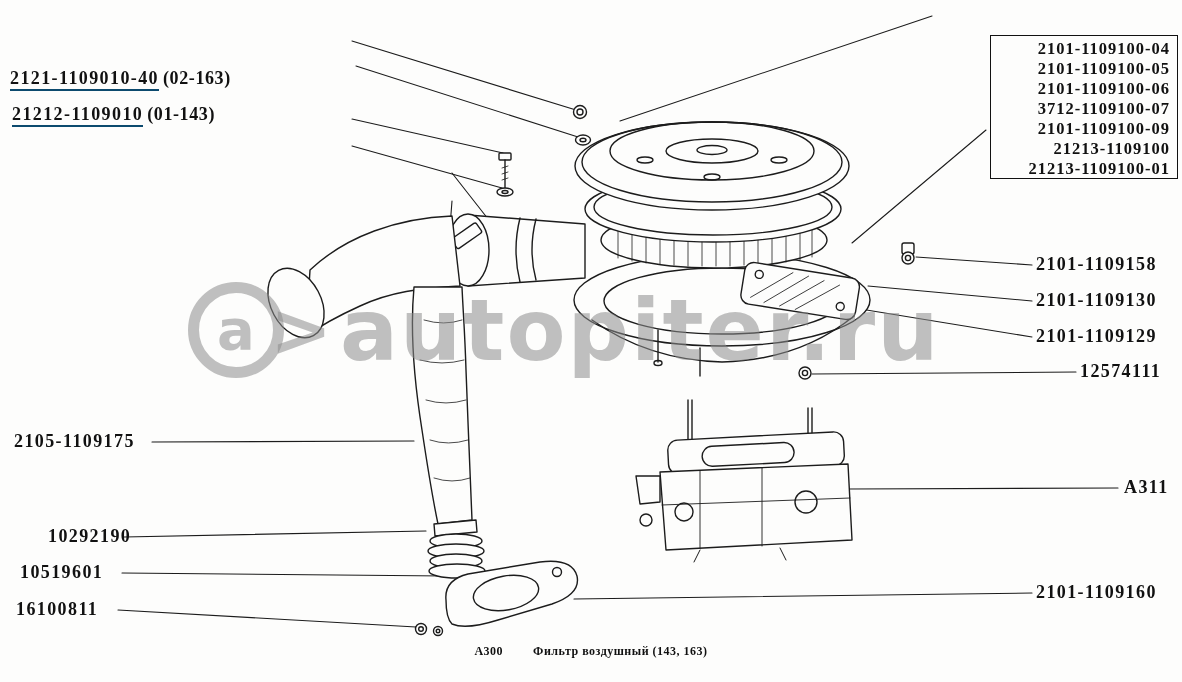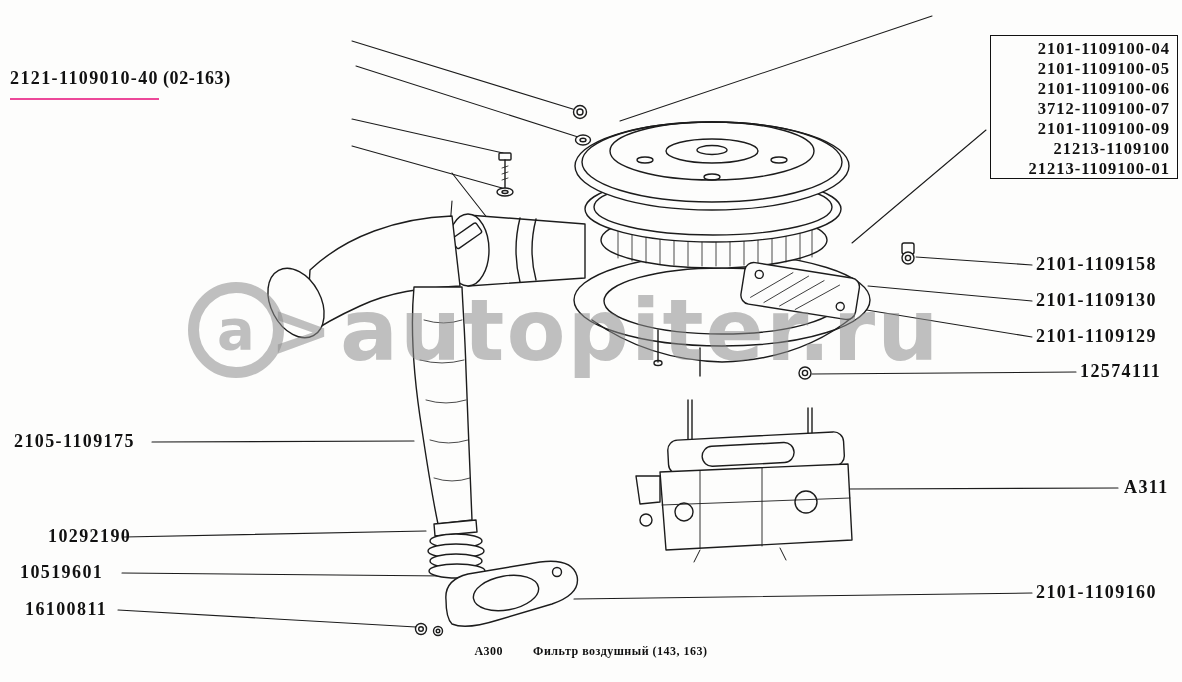--- a/index.html
+++ b/index.html
@@ -6,21 +6,21 @@
   .canvas{
     position:relative;width:1182px;height:682px;background:#fdfdfc;
     overflow:hidden;font-family:"Liberation Serif",serif;color:#111;
   }
   .canvas svg{position:absolute;left:0;top:0;z-index:1;}
   .lbl{
     position:absolute;z-index:10;white-space:nowrap;
     font-family:"Liberation Serif",serif;font-weight:700;
     font-size:18px;letter-spacing:1.4px;color:#111;
   }
-  .lbl .num-underline{border-bottom:2px solid #ec4899;padding-bottom:10px;}
+  .lbl .num-underline{border-bottom:2px solid #0c4a6e;padding-bottom:1px;}
   .lbl .note{margin-left:4px;letter-spacing:0.6px;}
   .box{
     position:absolute;z-index:10;border:1.8px solid #111;background:transparent;
   }
   .hardware-box{left:255px;top:10px;width:263px;height:205px;}
   .hardware-box .item{
     position:absolute;left:14px;white-space:nowrap;font-weight:700;
     font-size:18px;letter-spacing:1.4px;
   }
   .assembly-box{
@@ -186,20 +186,23 @@
 
   <div class="watermark">
     <span class="wm-logo">а</span>
     <span class="wm-arrow">&gt;</span>
     <span class="wm-site">autopiter.ru</span>
   </div>
 
   <div class="lbl" style="left:10px;top:68px;">
     <span class="num-underline">2121-1109010-40</span><span class="note">(02-163)</span>
   </div>
+  <div class="lbl" style="left:12px;top:104px;">
+    <span class="num-underline">21212-1109010</span><span class="note">(01-143)</span>
+  </div>
 
 
   <div class="box assembly-box">
     <div class="item">2101-1109100-04</div>
     <div class="item">2101-1109100-05</div>
     <div class="item">2101-1109100-06</div>
     <div class="item">3712-1109100-07</div>
     <div class="item">2101-1109100-09</div>
     <div class="item">21213-1109100</div>
     <div class="item">21213-1109100-01</div>
@@ -208,20 +211,20 @@
   <div class="lbl" style="left:1036px;top:254px;">2101-1109158</div>
   <div class="lbl" style="left:1036px;top:290px;">2101-1109130</div>
   <div class="lbl" style="left:1036px;top:326px;">2101-1109129</div>
   <div class="lbl" style="left:1080px;top:361px;">12574111</div>
   <div class="lbl" style="left:1124px;top:477px;">А311</div>
   <div class="lbl" style="left:1036px;top:582px;">2101-1109160</div>
 
   <div class="lbl" style="left:14px;top:431px;">2105-1109175</div>
   <div class="lbl" style="left:22px;top:526px;margin-left:26px;">10292190</div>
   <div class="lbl" style="left:20px;top:562px;">10519601</div>
-  <div class="lbl" style="left:25px;top:599px;text-align:right;">16100811</div>
+  <div class="lbl" style="left:16px;top:599px;text-align:right;">16100811</div>
 
   <div class="caption">
     <span>А300</span>
     <span>Фильтр воздушный (143, 163)</span>
   </div>
 
 </div>
 
 </body></html>

